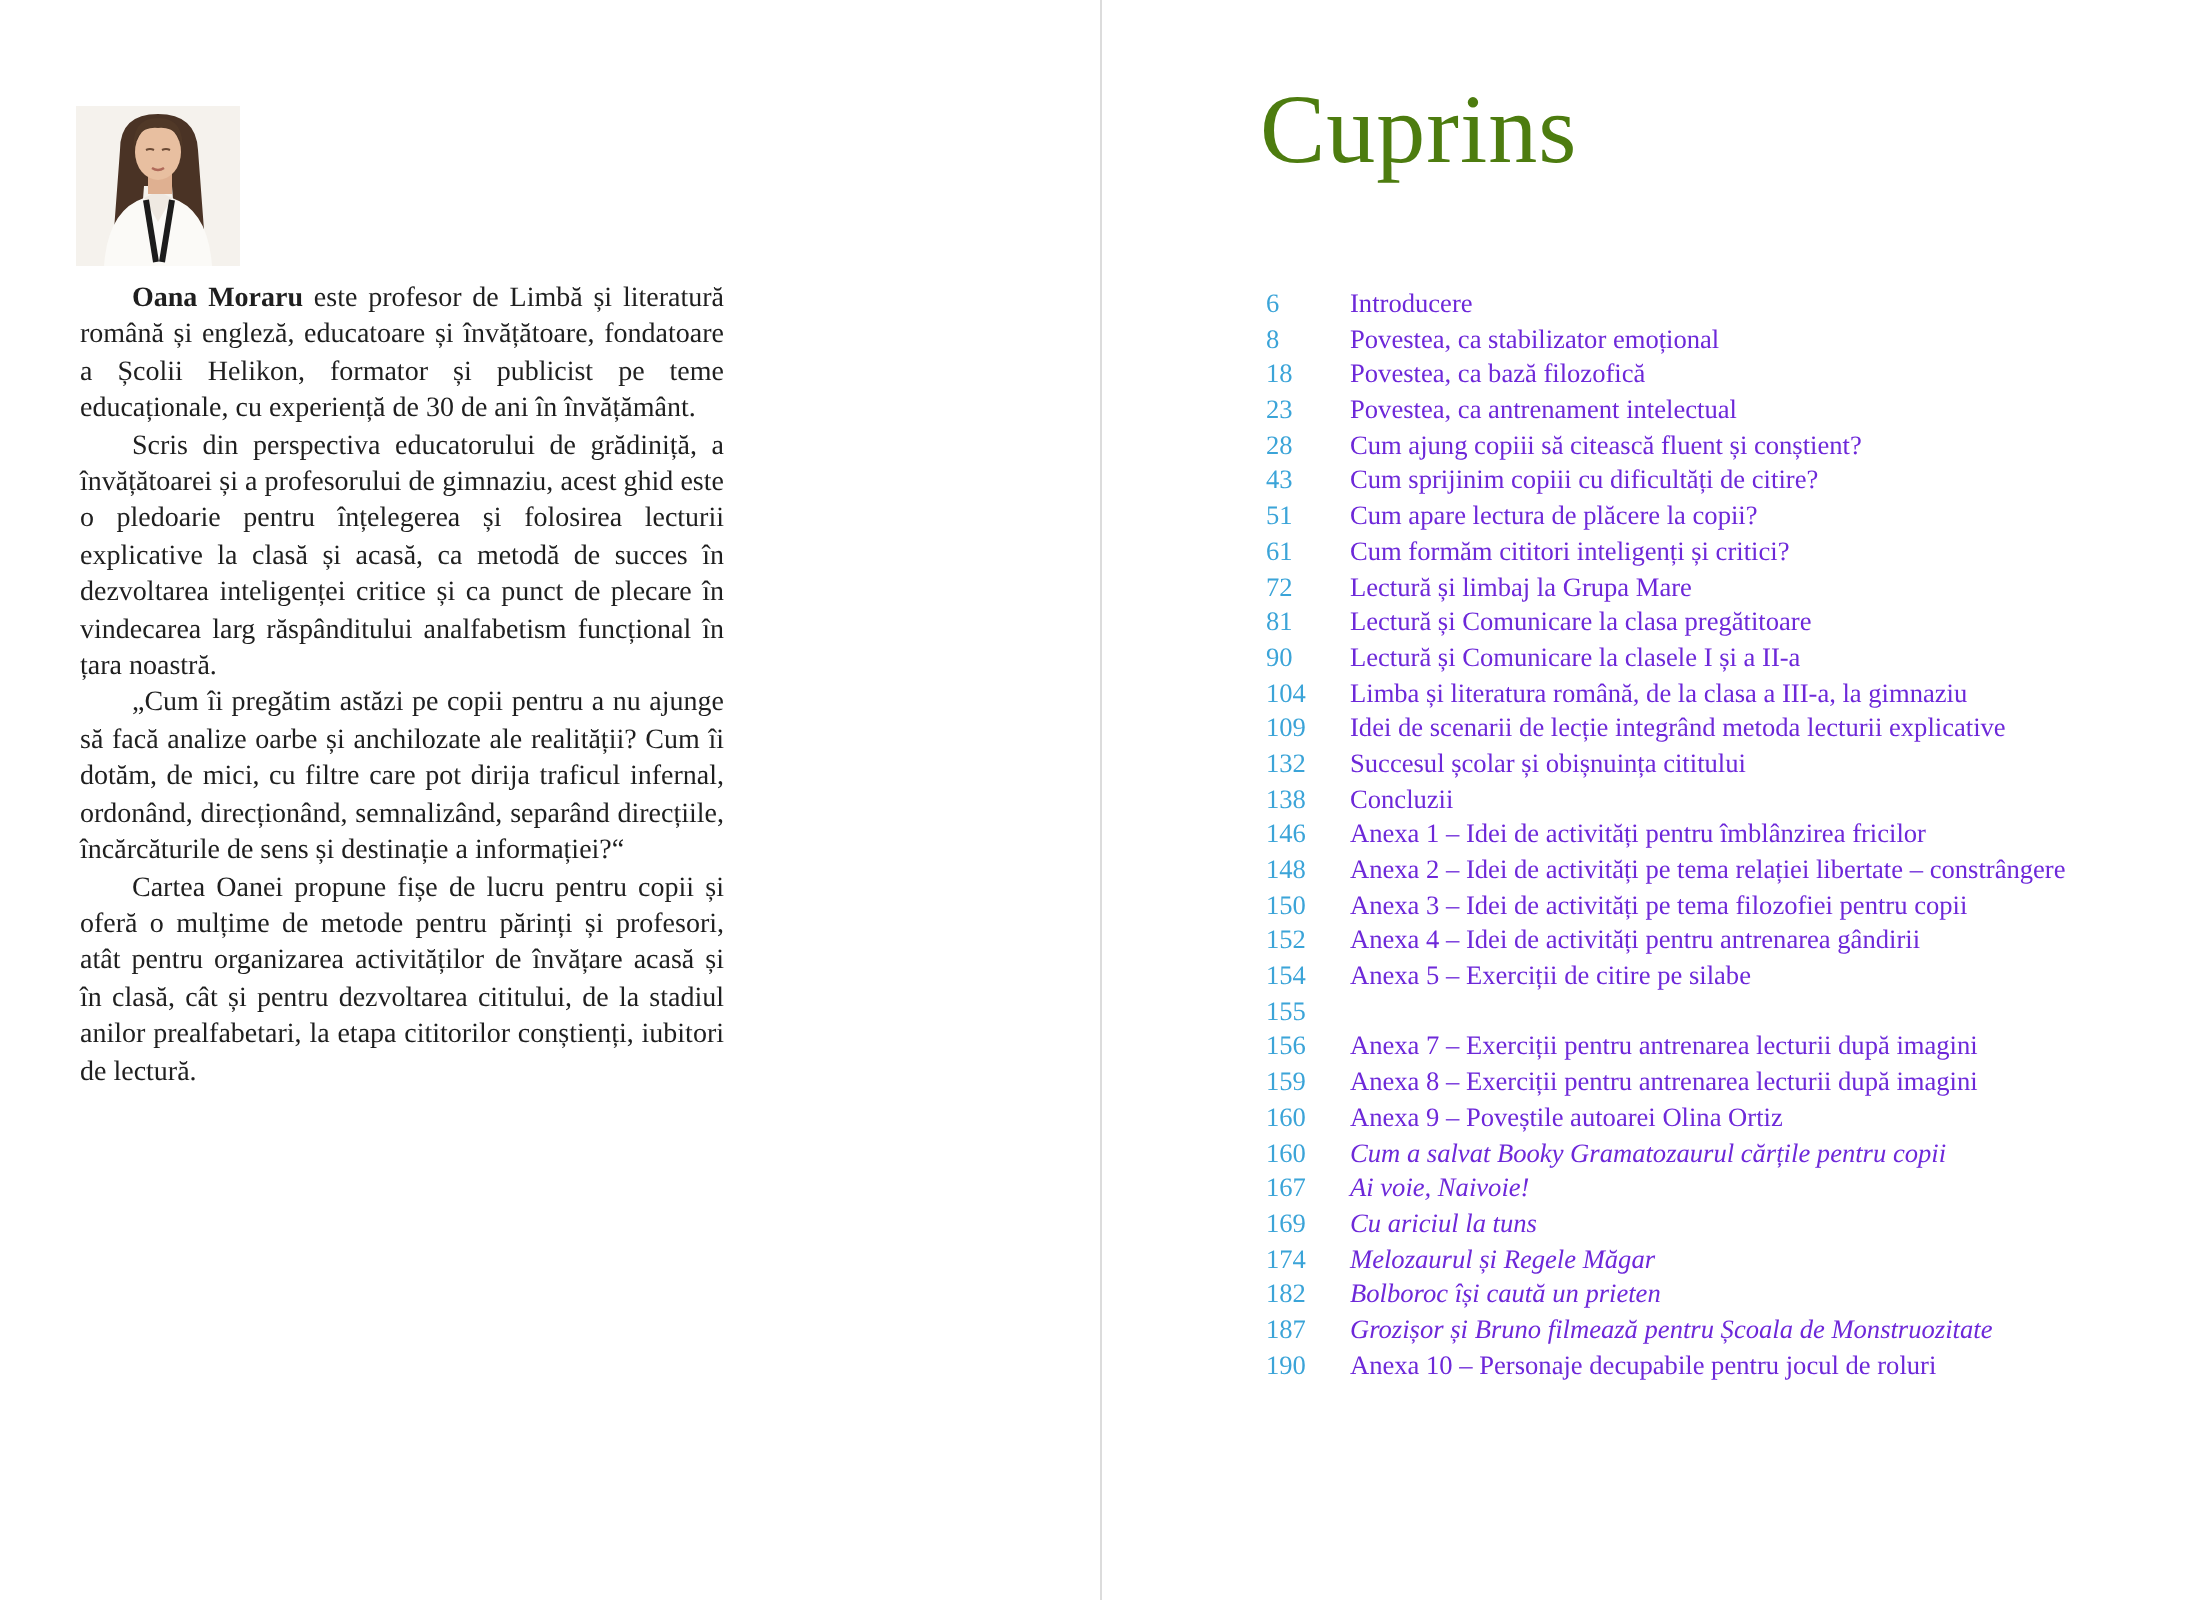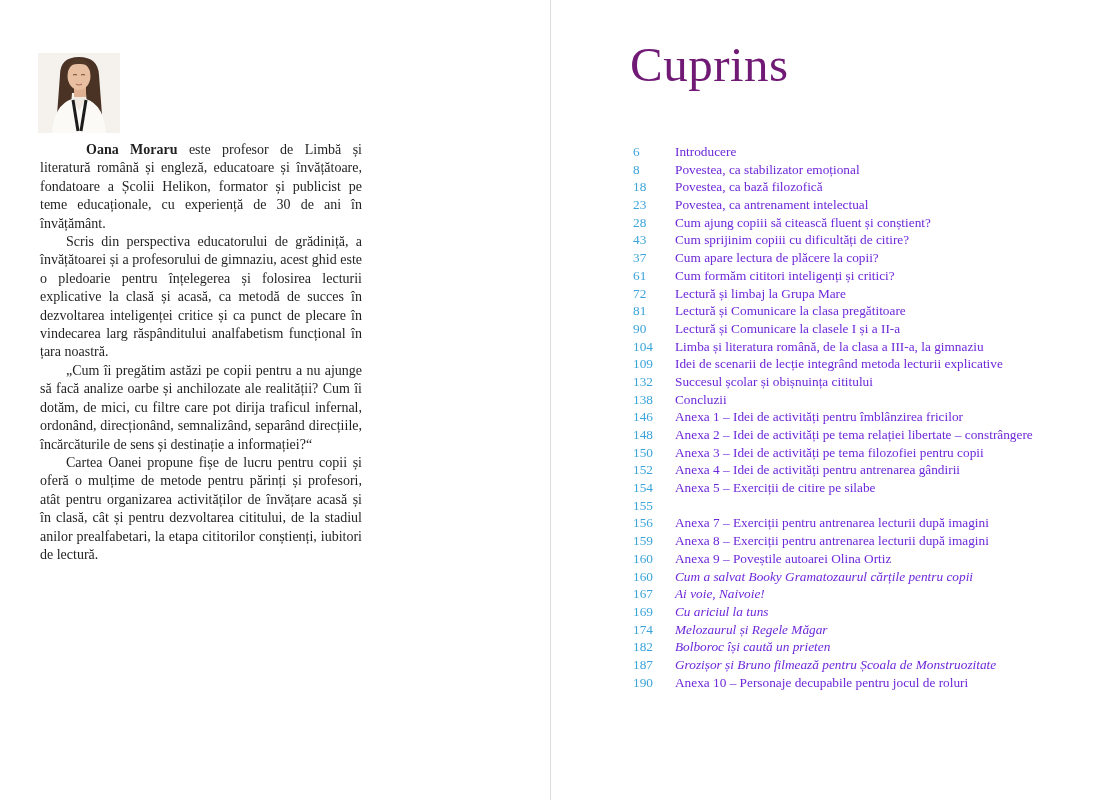--- a/index.html
+++ b/index.html
@@ -28,30 +28,30 @@
   .author-photo svg { display: block; }
   .bio {
     position: absolute;
     left: 40px; top: 141px;
     width: 322px;
     font-size: 14px;
     line-height: 18.4px;
     text-align: justify;
   }
   .bio p { margin: 0; text-indent: 26px; }
-  .bio .author-name { font-weight: bold; margin-left: 20px; }
+  .bio .author-name { font-weight: bold; }
   
   .toc-heading {
     position: absolute;
     left: 630px; top: 36px;
     margin: 0;
     font-size: 49px;
     font-weight: 400;
     letter-spacing: 0.5px;
-    color: #701a75;
+    color: #4d7c0f;
     font-family: "Liberation Serif", "DejaVu Serif", serif;
   }
   .toc {
     position: absolute;
     left: 633px; top: 143px;
     width: 440px;
     font-size: 13.3px;
   }
   .toc-row {
     display: flex;
@@ -127,21 +127,21 @@
         </div>
         <div class="toc-row">
           <span class="toc-num">28</span>
           <span class="toc-entry-title">Cum ajung copiii să citească fluent și conștient?</span>
         </div>
         <div class="toc-row">
           <span class="toc-num">43</span>
           <span class="toc-entry-title">Cum sprijinim copiii cu dificultăți de citire?</span>
         </div>
         <div class="toc-row">
-          <span class="toc-num">37</span>
+          <span class="toc-num">51</span>
           <span class="toc-entry-title">Cum apare lectura de plăcere la copii?</span>
         </div>
         <div class="toc-row">
           <span class="toc-num">61</span>
           <span class="toc-entry-title">Cum formăm cititori inteligenți și critici?</span>
         </div>
         <div class="toc-row">
           <span class="toc-num">72</span>
           <span class="toc-entry-title">Lectură și limbaj la Grupa Mare</span>
         </div>

